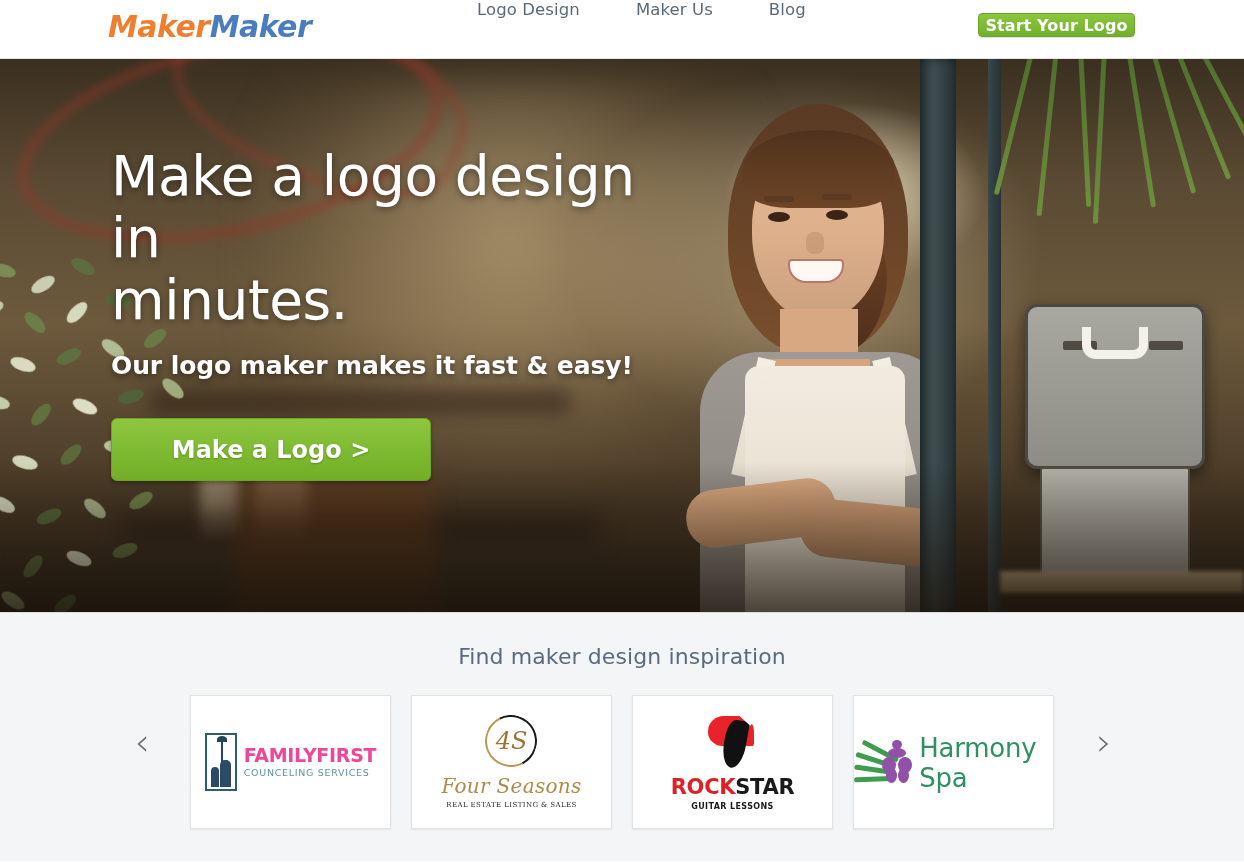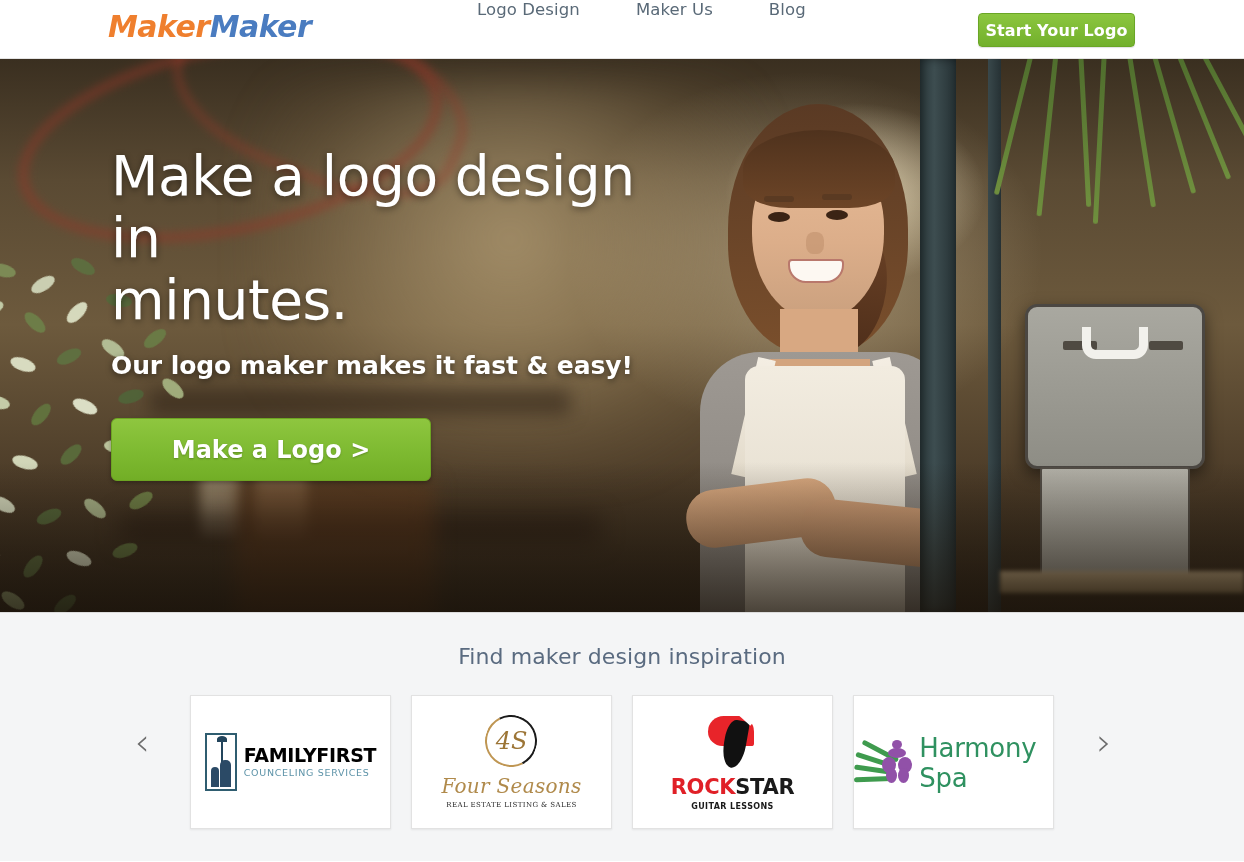--- a/index.html
+++ b/index.html
@@ -47,21 +47,21 @@
     color: #596977;
     text-decoration: none;
     padding: 0 22px;
     letter-spacing: 0.1px;
     white-space: nowrap;
     cursor: pointer;
   }
   .nav-cta {
     position: absolute;
     left: 978px; top: 13px;
-    width: 157px; height: 34px;
+    width: 157px; height: 24px;
     background: linear-gradient(to bottom, #8cc63f 0%, #72b02c 100%);
     border: 1px solid #6aa626;
     border-radius: 4px;
     color: #ffffff;
     font-size: 16px;
     font-weight: bold;
     letter-spacing: 0.1px;
     display: flex;
     align-items: center;
     justify-content: center;
@@ -357,21 +357,21 @@
   .ff-mark {
     width: 32px; height: 58px;
     border: 2.5px solid #2f5d70;
     position: relative;
   }
   .ff-pole { position: absolute; left: 14px; top: 4px; width: 2px; height: 34px; background: #23455c; }
   .ff-bird { position: absolute; left: 10px; top: 1px; width: 10px; height: 6px; background: #23455c; border-radius: 50% 50% 0 0; }
   .ff-fig1 { position: absolute; left: 4px; bottom: 2px; width: 8px; height: 20px; background: #2b4a66; border-radius: 4px 4px 0 0; }
   .ff-fig2 { position: absolute; left: 13px; bottom: 2px; width: 11px; height: 27px; background: #2b4a66; border-radius: 5px 5px 0 0; }
   .ff-text { display: flex; flex-direction: column; line-height: 1; }
-  .ff-name { font-size: 19px; font-weight: bold; color: #000000; letter-spacing: -0.3px; }
+  .ff-name { font-size: 19px; font-weight: bold; color: #ec4899; letter-spacing: -0.3px; }
   .ff-tag { font-size: 9.5px; color: #5d93a8; letter-spacing: 0.7px; margin-top: 3px; }
 
   
   .fs { display: flex; flex-direction: column; align-items: center; }
   .fs-ring { position: relative; width: 52px; height: 52px; }
   .fs-ring::before {
     content: ""; position: absolute; inset: 0;
     border-radius: 50%;
     border: 2px solid #1b1b1b;
     border-left-color: transparent;

